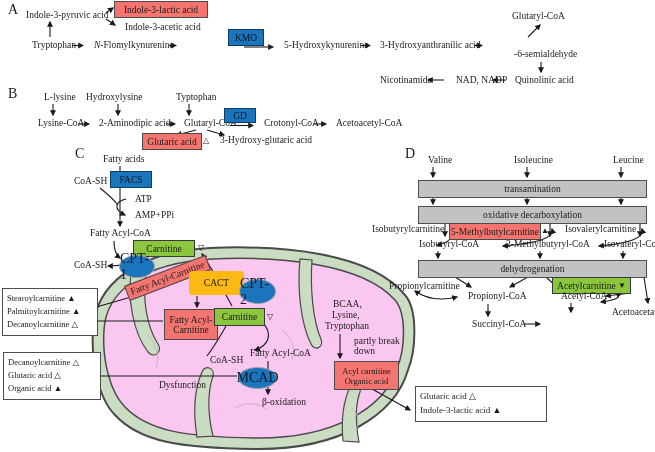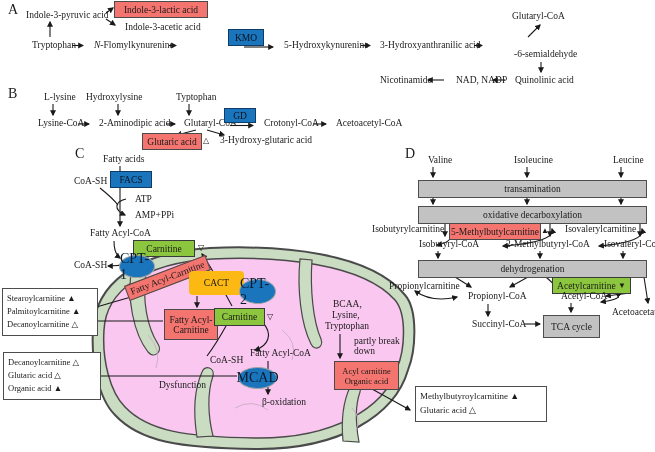--- a/index.html
+++ b/index.html
@@ -186,22 +186,22 @@
   <div>Stearoylcarnitine ▲</div>
   <div>Palmitoylcarnitine ▲</div>
   <div>Decanoylcarnitine △</div>
 </div>
 <div class="wbox" style="left:3px;top:352px;width:88px">
   <div>Decanoylcarnitine △</div>
   <div>Glutaric acid △</div>
   <div>Organic acid ▲</div>
 </div>
 <div class="wbox" style="left:415px;top:386px;width:122px;font-size:9px">
-  <div>Methylbutyroylcarnitine ▲</div>
   <div>Glutaric acid △</div>
+  <div>Indole-3-lactic acid ▲</div>
 </div>
 
 <div class="pl" style="left:405px;top:146px">D</div>
 <div class="lbl" style="left:420px;top:155px">Valine</div>
 <div class="lbl" style="left:506px;top:155px">Isoleucine</div>
 <div class="lbl" style="left:605px;top:155px">Leucine</div>
 <div class="graybar" style="left:418px;top:206px;width:227px;height:16px">oxidative decarboxylation</div>
 <div class="graybar" style="left:418px;top:180px;width:227px;height:16px">transamination</div>
 <div class="lbl" style="left:364px;top:224px">Isobutyrylcarnitine</div>
 <div class="rbox sm" style="left:449px;top:223px;width:90px;height:15px">5-Methylbutylcarnitine</div>
@@ -212,15 +212,14 @@
 <div class="lbl" style="left:596px;top:239px">Isovaleryl-CoA</div>
 <div class="graybar" style="left:418px;top:260px;width:227px;height:16px">dehydrogenation</div>
 <div class="lbl" style="left:381px;top:281px">Propionylcarnitine</div>
 <div class="lbl" style="left:460px;top:291px">Propionyl-CoA</div>
 <div class="lbl" style="left:464px;top:319px">Succinyl-CoA</div>
 <div class="gbox" style="left:552px;top:277px;width:77px;height:15px">
   <span>Acetylcarnitine</span>&nbsp;<span style="font-size:8px">▼</span>
 </div>
 <div class="lbl" style="left:553px;top:291px">Acetyl-CoA</div>
 <div class="lbl" style="left:604px;top:307px">Acetoacetate</div>
-<div class="graybar" style="left:543px;top:315px;width:55px;height:21px">TCA cycle</div>
 
 </div>
 
 </body></html>

